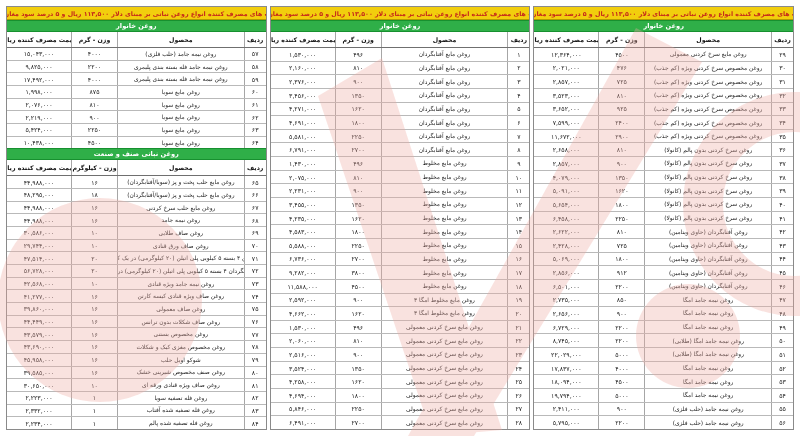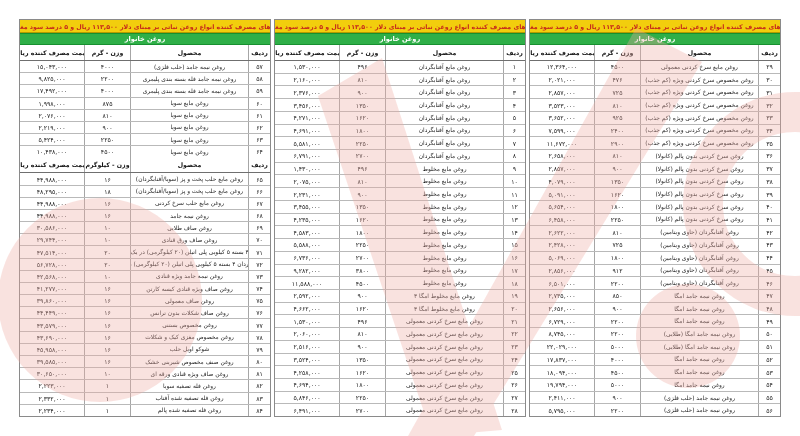--- a/index.html
+++ b/index.html
@@ -1,18 +1,18 @@
 <!DOCTYPE html>
 <html lang="fa"><head>
 <meta charset="utf-8">
 <style>
   * { box-sizing: border-box; margin: 0; padding: 0; }
   html,body { width: 800px; height: 436px; overflow: hidden; }
   body { background:#ffffff; font-family:"DejaVu Sans", sans-serif; }
-  .page { position:relative; width:800px; height:436px; display:flex; gap:3px; padding:19px; direction:ltr; }
+  .page { position:relative; width:800px; height:436px; display:flex; gap:3px; padding:6px; direction:ltr; }
   .panel { flex:1 1 0; min-width:0; border:1px solid #8a8a8a; background:#fff; display:flex; flex-direction:column; direction:rtl; }
   .tbar { flex:0 0 13px; background:#f2ce0d; border-bottom:1px solid #b49a00; color:#c62a1b;
           font-size:6.3px; font-weight:bold; display:flex; align-items:center; justify-content:center;
           white-space:nowrap; overflow:hidden; }
   .sbar { flex:0 0 12px; background:#2faf48; border-top:1px solid #17902f; border-bottom:1px solid #17902f;
           color:#ffffff; font-size:6.6px; font-weight:bold; display:flex; align-items:center; justify-content:center; }
   .chead { flex:0 0 16px; display:grid; grid-template-columns:22px 1fr 46px 64px;
            font-size:6.2px; font-weight:bold; color:#111; border-bottom:1px solid #6f6f6f; background:#fff; }
   .rows { display:flex; flex-direction:column; min-height:0; }
   .row { flex:1 1 0; display:grid; grid-template-columns:22px 1fr 46px 64px;
@@ -80,20 +80,21 @@
           <div class="cell cell-weight">۲۲۵۰</div>
           <div class="cell cell-price">۵,۴۲۴,۰۰۰</div>
         </div>
         <div class="row">
           <div class="cell cell-no">۶۴</div>
           <div class="cell cell-product">روغن مایع سویا</div>
           <div class="cell cell-weight">۴۵۰۰</div>
           <div class="cell cell-price">۱۰,۴۳۸,۰۰۰</div>
         </div>
       </div>
+      <div class="sbar">روغن نباتی صنف و صنعت</div>
       <div class="chead">
         <div class="cell">ردیف</div>
         <div class="cell">محصول</div>
         <div class="cell">وزن - کیلوگرم</div>
         <div class="cell">قیمت مصرف کننده ریال</div>
       </div>
       <div class="rows" style="flex-grow: 20;">
         <div class="row">
           <div class="cell cell-no">۶۵</div>
           <div class="cell cell-product">روغن مایع حلب پخت و پز (سویا/آفتابگردان)</div>

